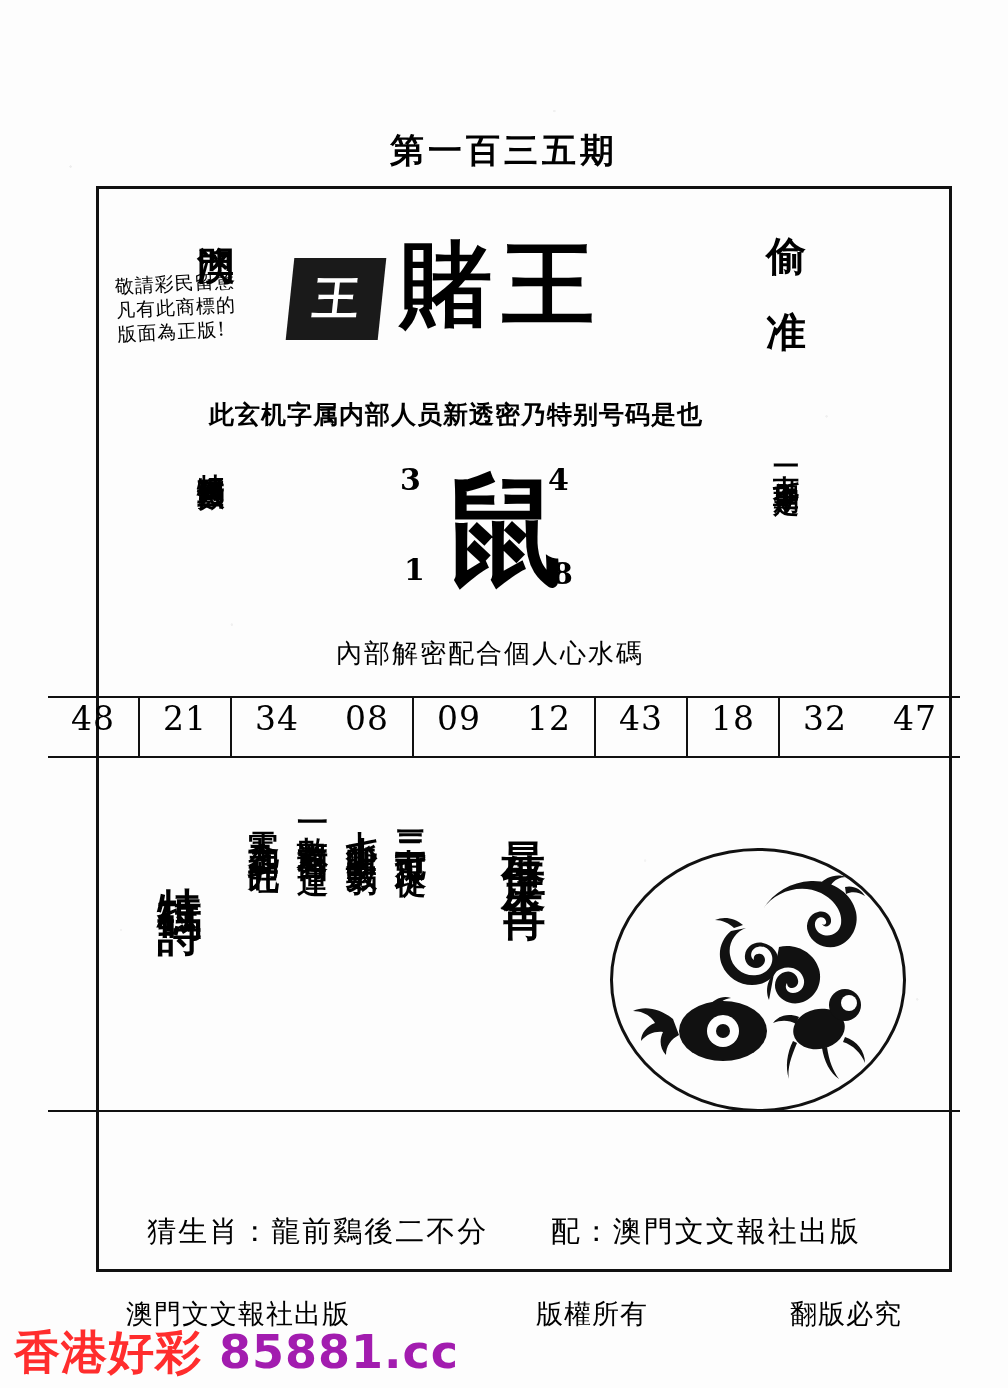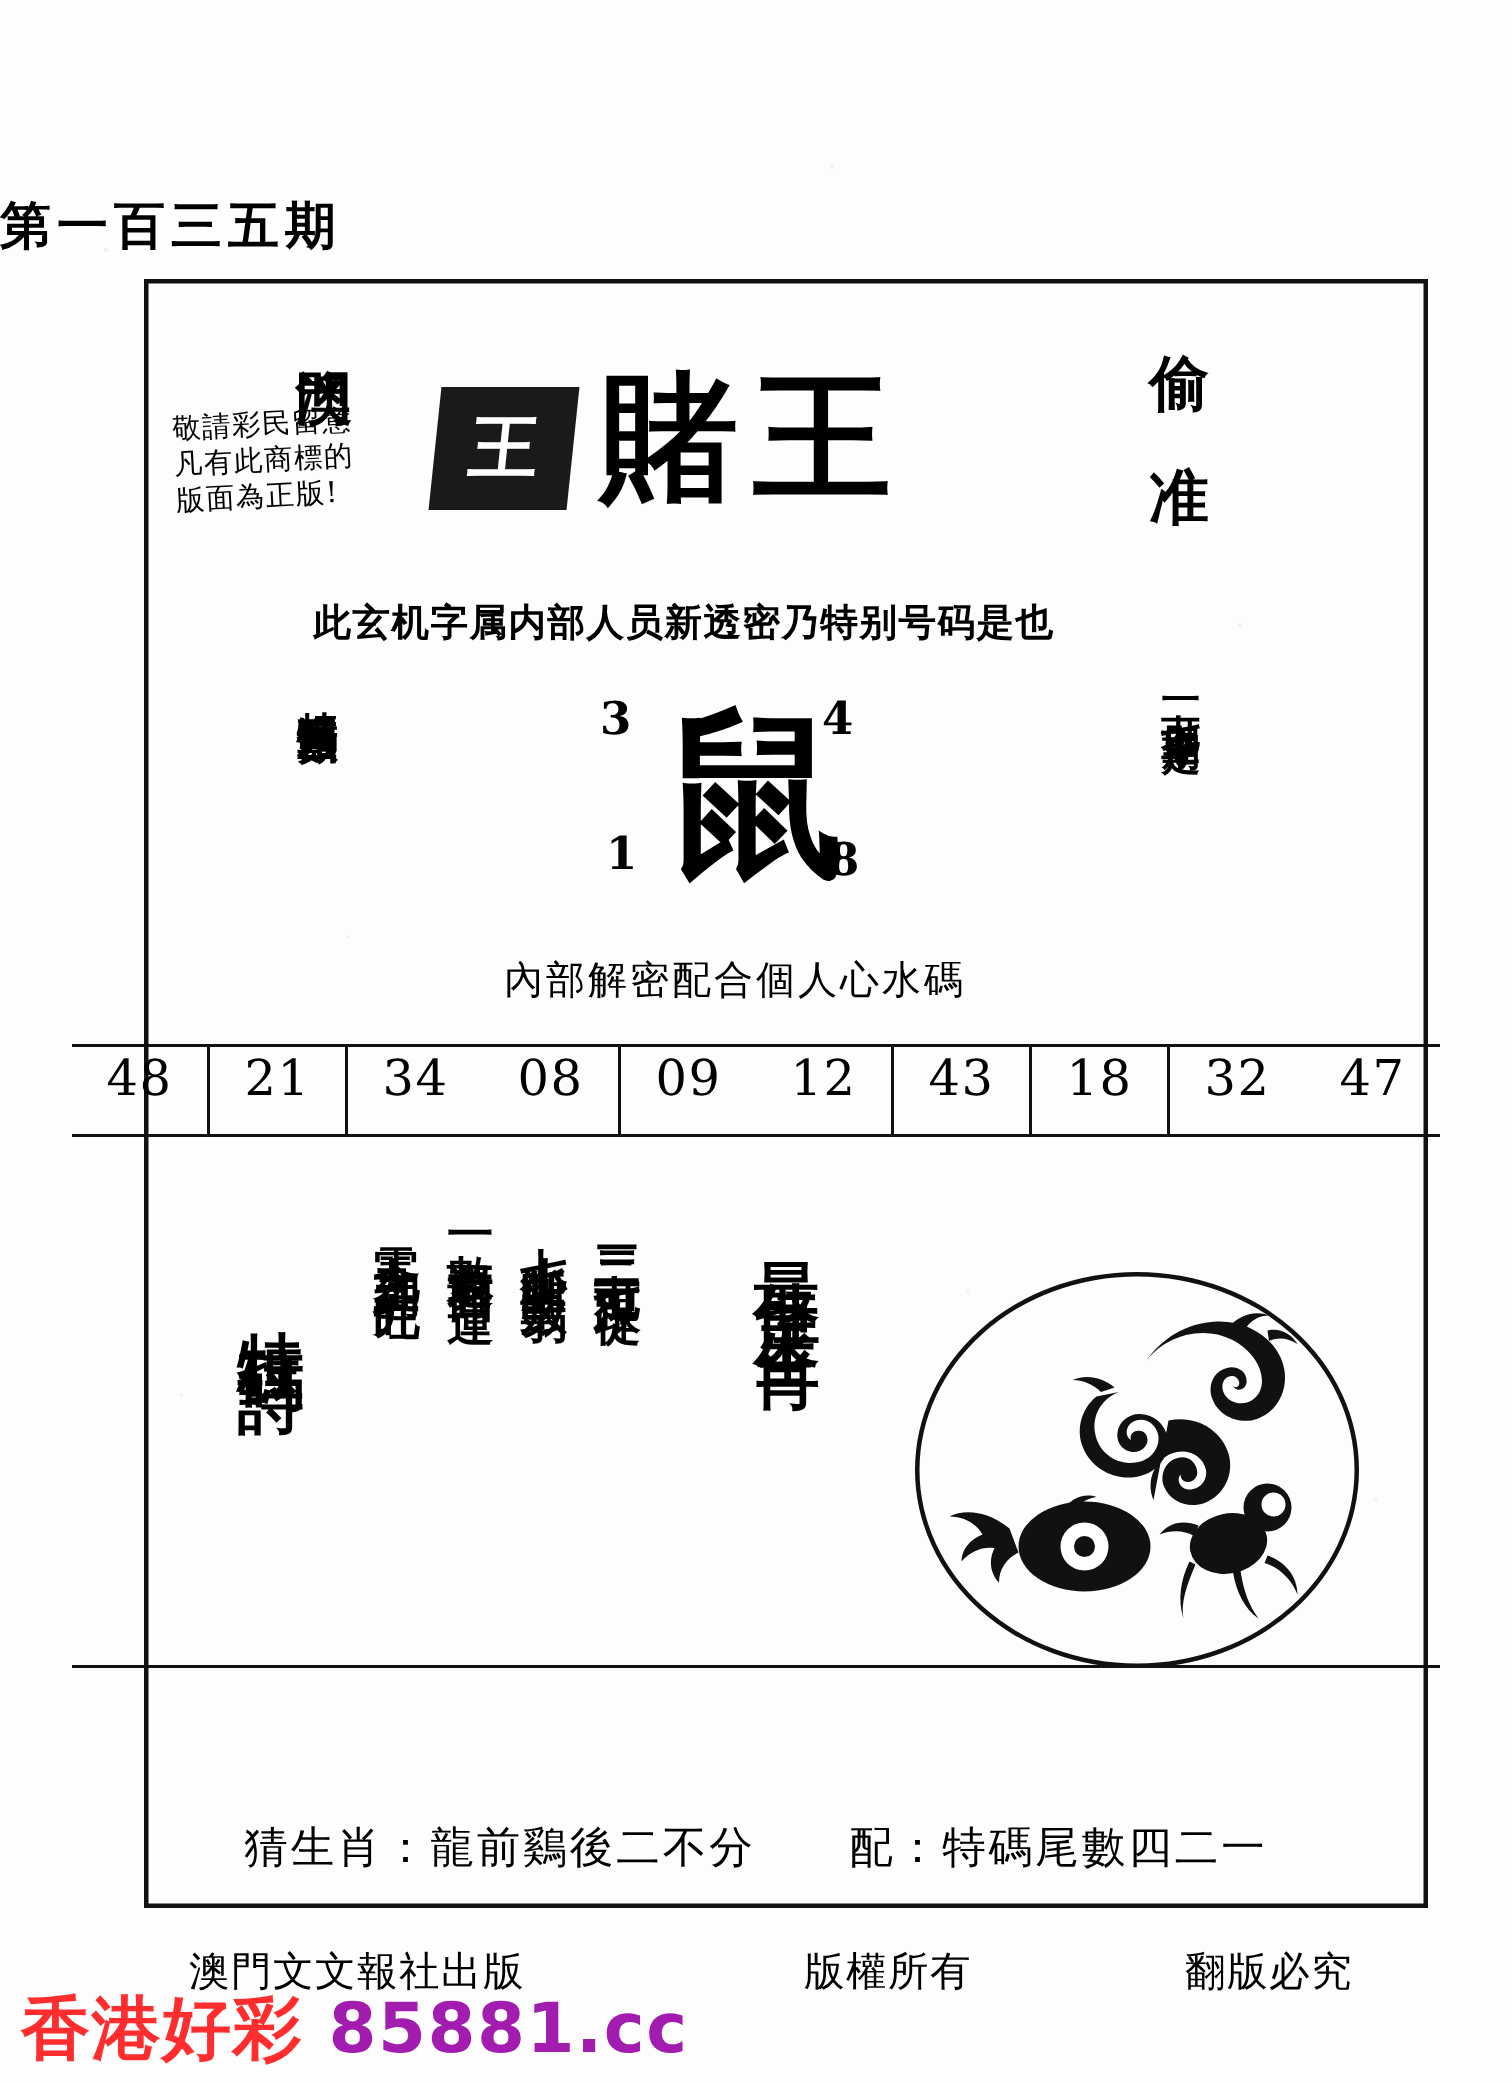--- a/index.html
+++ b/index.html
@@ -36,21 +36,21 @@
       radial-gradient(circle at 64% 62%, rgba(0,0,0,.08) 0 1px, transparent 1.5px),
       radial-gradient(circle at 12% 67%, rgba(0,0,0,.08) 0 1px, transparent 1.5px);
   }
 
   
   .period-title {
     position: absolute;
     top: 128px;
     left: 0;
     width: 1008px;
-    text-align: left;
+    text-align: center;
     font-family: "DejaVu Serif", serif;
     font-size: 34px;
     font-weight: bold;
     letter-spacing: 4px;
   }
 
   
   .frame {
     position: absolute;
     left: 96px;
@@ -59,21 +59,21 @@
     height: 1086px;
     border: 3px solid #111;
     box-sizing: border-box;
   }
 
   
   .brand {
     position: absolute;
     left: 400px;
     top: 246px;
-    font-family: Liberation Sans, sans-serif;
+    font-family: Liberation Mono, monospace;
     font-size: 92px;
     font-weight: bold;
     letter-spacing: 10px;
     line-height: 1;
   }
   .logo-stamp {
     position: absolute;
     left: 290px;
     top: 258px;
     width: 92px;
@@ -415,21 +415,21 @@
         <path d="M186 166 c-10 -4 -20 -2 -26 6 c8 -3 16 -3 23 1z"></path>
       </g>
     </svg>
   </div>
 
   <div class="rule rule-1"></div>
 
   <div class="guess-line">
     <span>猜生肖：龍前鷄後二不分</span>
     <span class="gap"></span>
-    <span>配：特碼尾數四二一</span>
+    <span>配：澳門文文報社出版</span>
   </div>
 
   <div class="footer">
     <span class="f1">澳門文文報社出版</span>
     <span class="f2">版權所有</span>
     <span class="f3">翻版必究</span>
   </div>
 
   <div class="watermark">
     <span>香港好彩</span>

